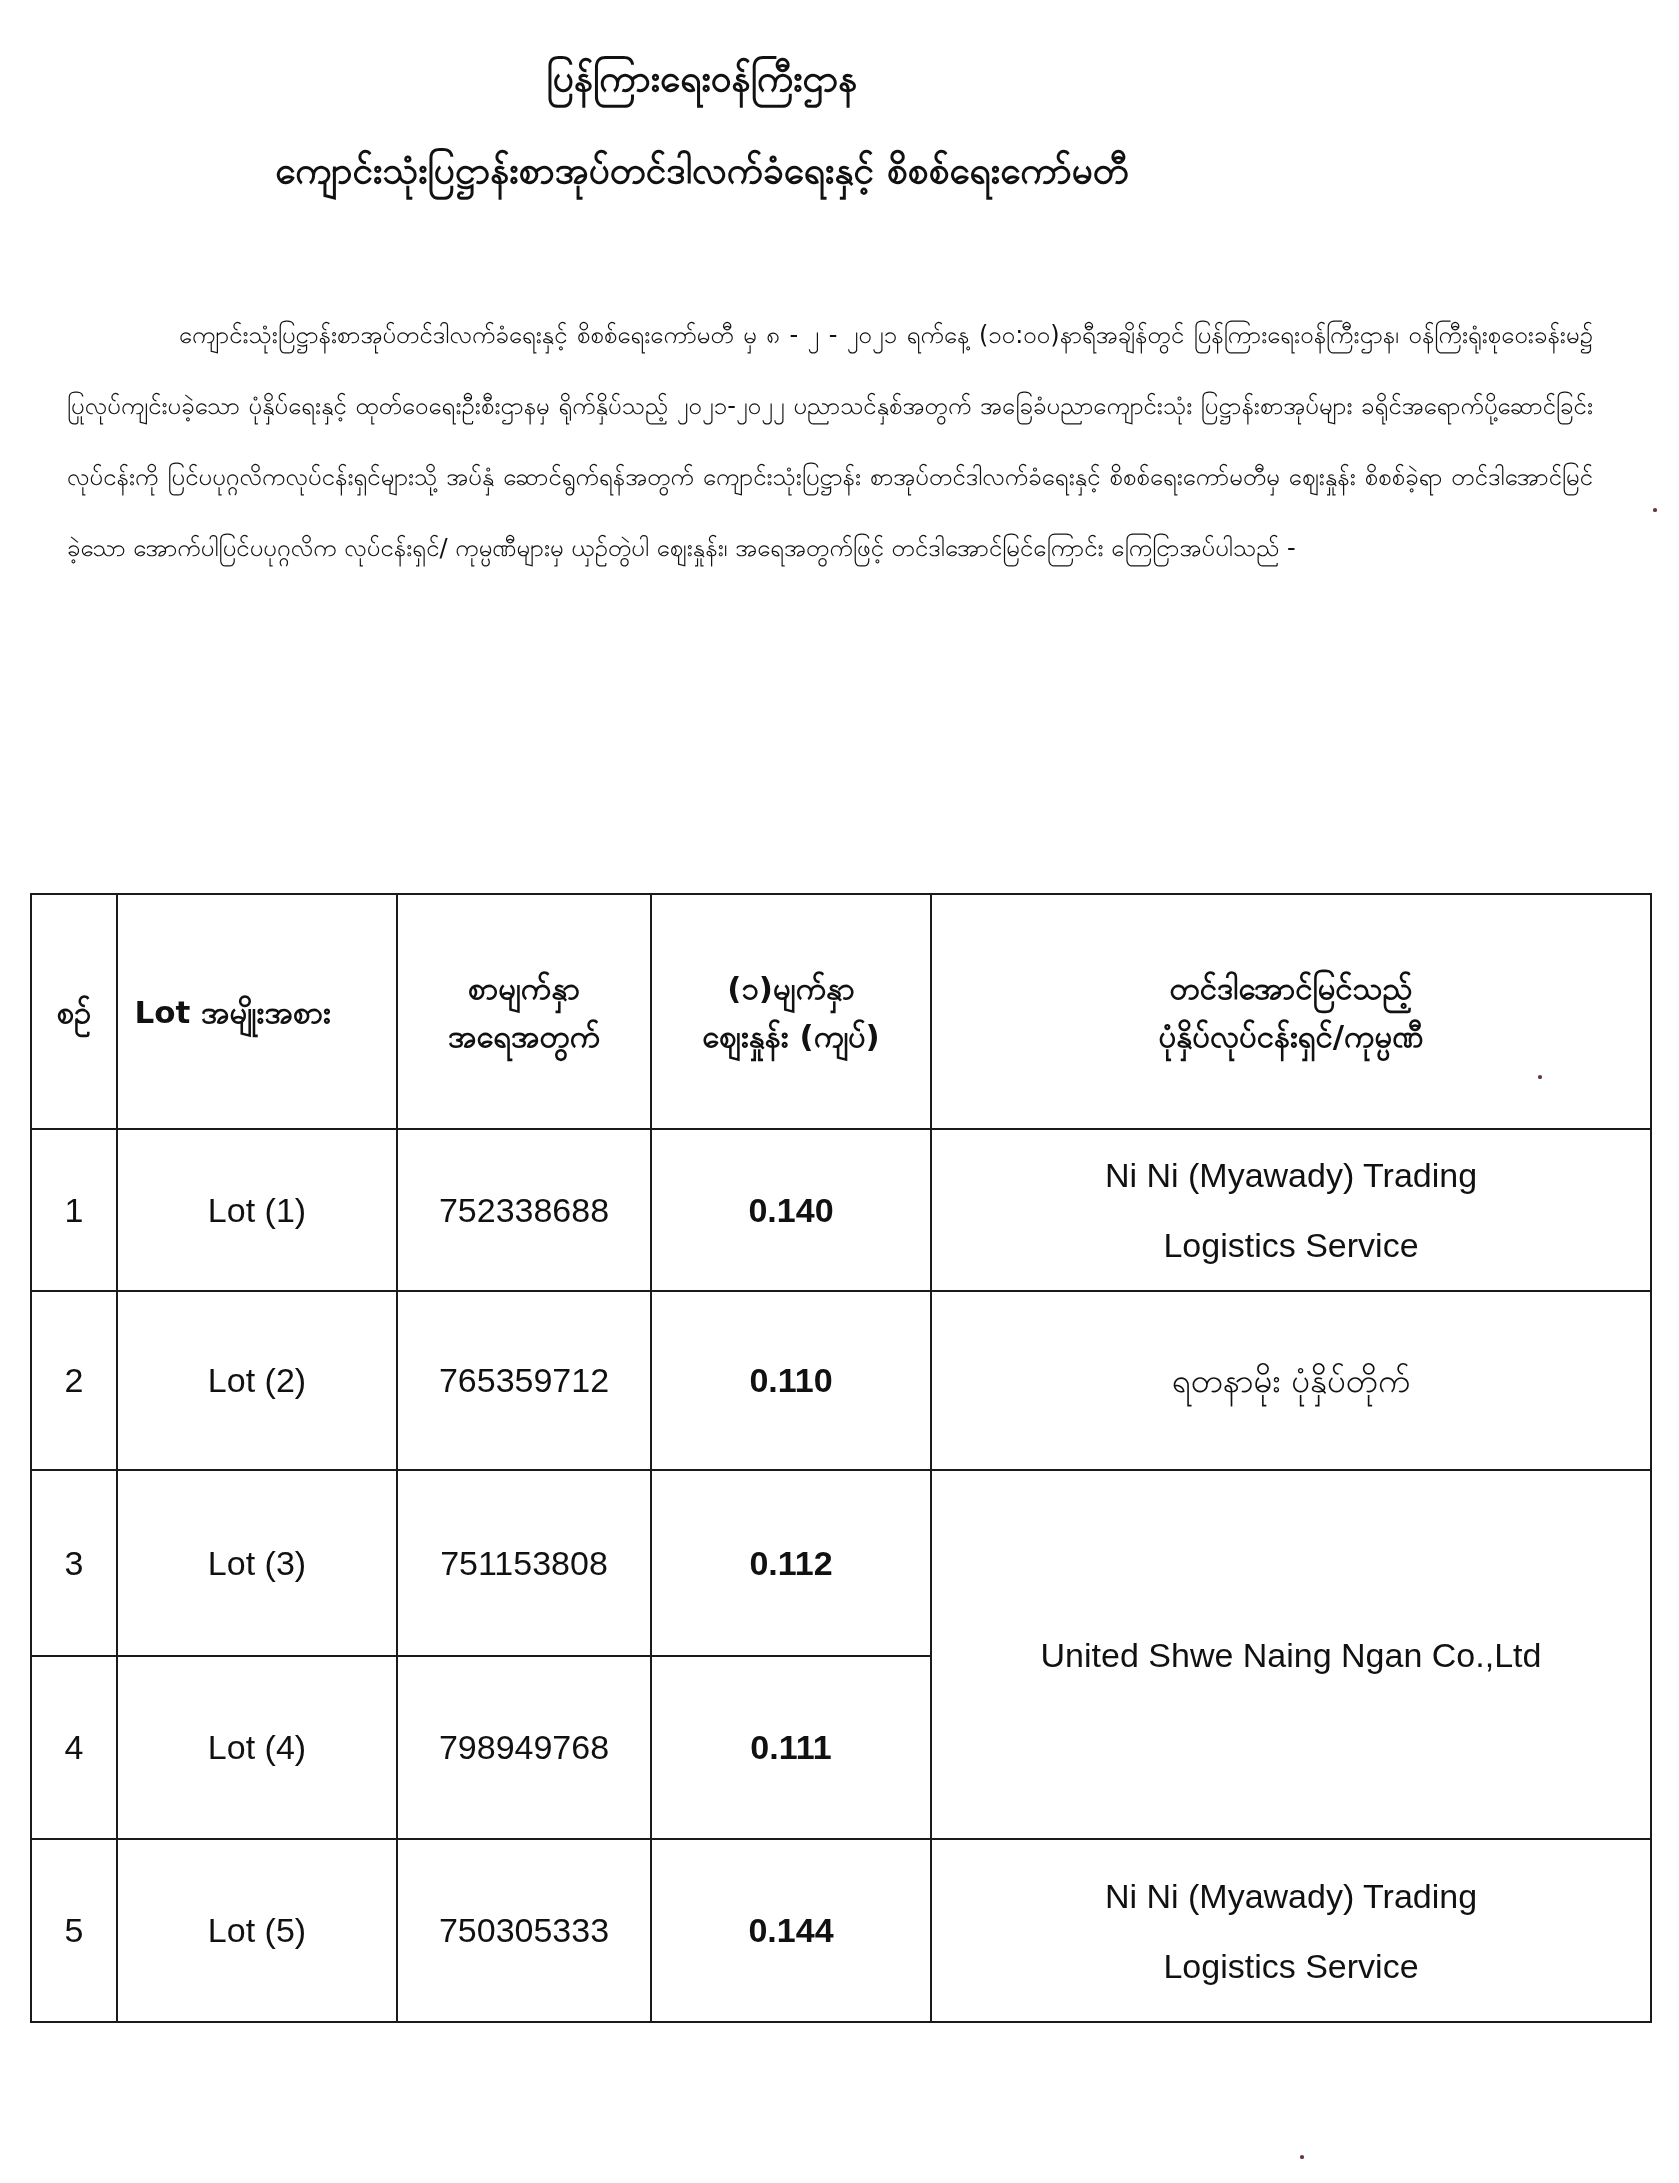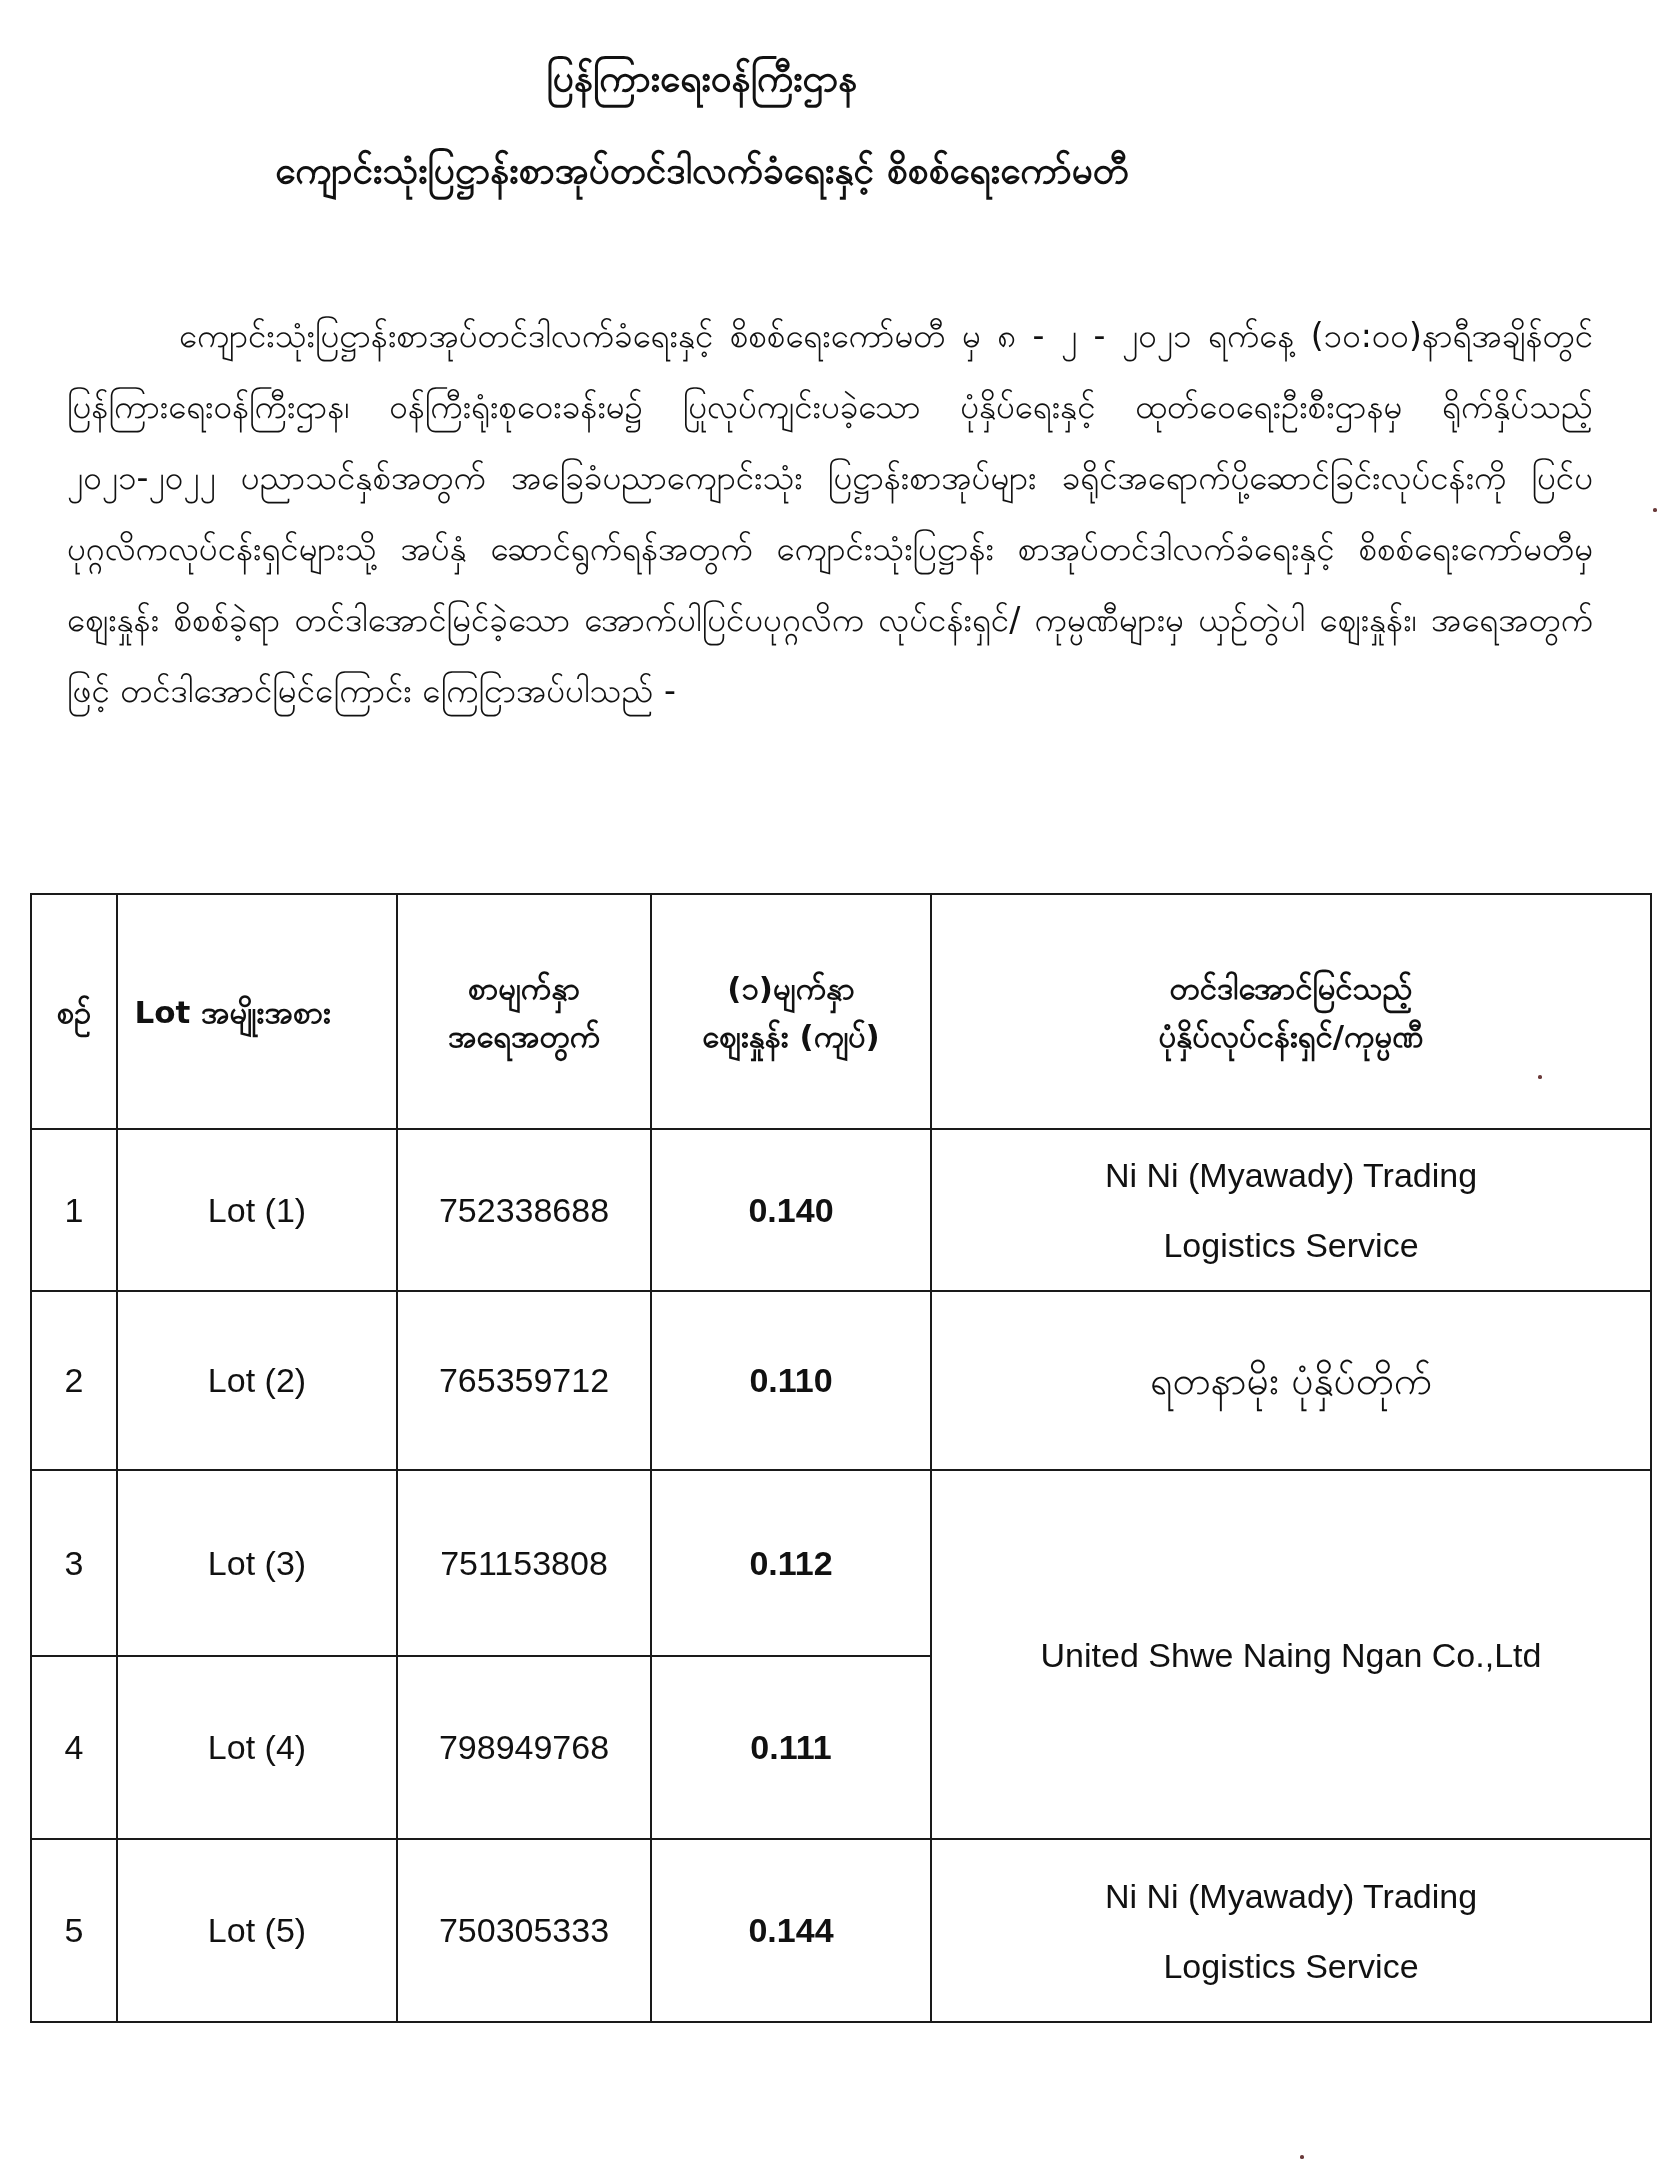--- a/index.html
+++ b/index.html
@@ -8,21 +8,21 @@
       font-family: "DejaVu Sans", sans-serif; color: #111111;
     }
     .title {
       position: absolute; left: 0; width: 1404px; text-align: center;
       font-size: 37px; font-weight: bold; line-height: 1;
     }
     #t1 { top: 60px; }
     #t2 { top: 152px; }
     .para {
       position: absolute; left: 67px; width: 1526px;
-      font-size: 33px; line-height: 71px; text-align: justify;
+      font-size: 24px; line-height: 71px; text-align: justify;
       text-align-last: left;
     }
     .para .indent { display: inline-block; width: 112px; }
     table.results {
       position: absolute; left: 30px; top: 893px; width: 1620px;
       border-collapse: collapse; table-layout: fixed;
       font-family: "Liberation Sans", sans-serif;
     }
     table.results th, table.results td {
       border: 2.2px solid #1a1a1a; padding: 0 9px; vertical-align: middle;
@@ -31,21 +31,21 @@
       height: 233px; font-family: "DejaVu Sans", sans-serif;
       font-size: 31px; font-weight: bold; text-align: center; line-height: 48px;
     }
     table.results th.lot-head { text-align: left; padding-left: 16.4px; border-radius: 17px; }
     table.results td { font-size: 34px; }
     td.num { text-align: center; }
     td.lot { text-align: center; padding-left: 16.4px; }
     td.qty { text-align: center; padding-right: 19.4px; }
     td.price { text-align: center; font-weight: bold; }
     td.vendor { text-align: center; line-height: 70px; }
-    td.vendor.mm { font-family: "DejaVu Sans", sans-serif; font-size: 39px; }
+    td.vendor.mm { font-family: "DejaVu Sans", sans-serif; font-size: 33px; }
     tr.r1 td { height: 160px; }
     tr.r2 td { height: 177px; }
     tr.r3 td { height: 184px; }
     tr.r4 td { height: 181px; }
     tr.r5 td { height: 181px; }
     .speck { position: absolute; width: 3.7px; height: 3.7px; border-radius: 50%; background: #6a3a3a; }
   </style>
 </head>
 <body>
 

